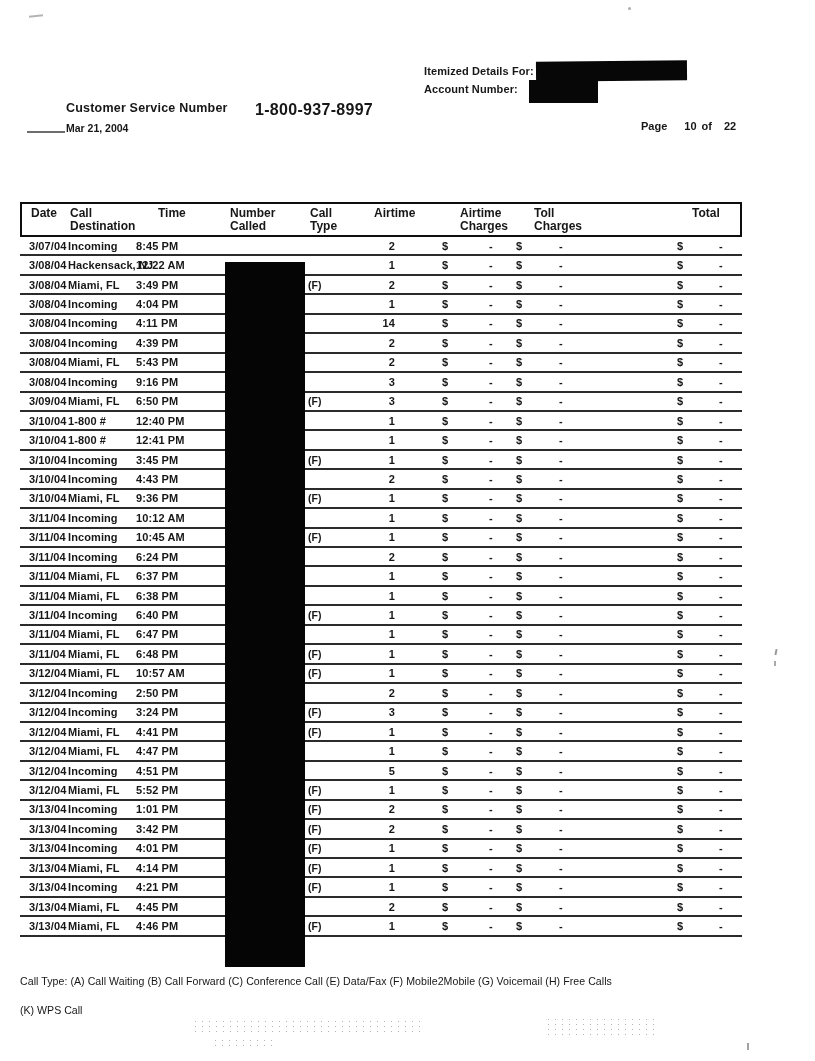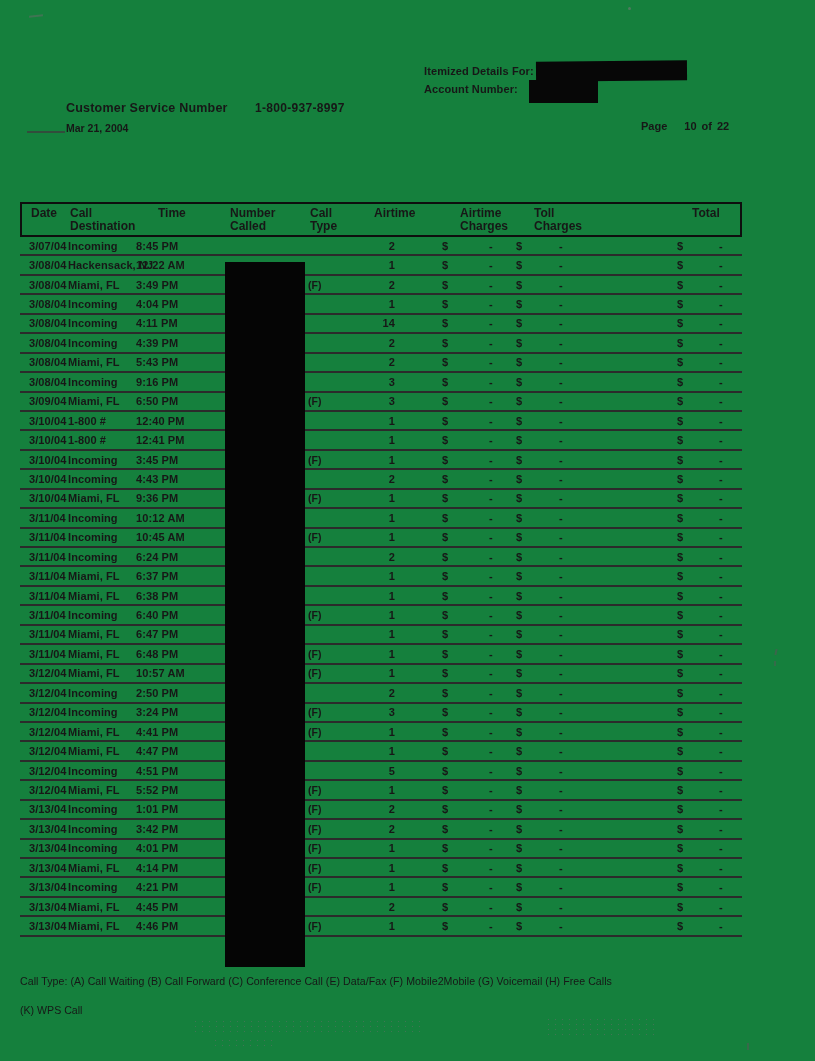--- a/index.html
+++ b/index.html
@@ -1,37 +1,37 @@
 <!DOCTYPE html>
 <html><head>
 <meta charset="utf-8">
 <style>
   html,body { margin:0; padding:0; background:#e8e8e8; }
   .page {
     position:relative; width:815px; height:1061px; margin:0 auto;
-    background:#15803d; color:#171717; overflow:hidden;
+    background:#ffffff; color:#171717; overflow:hidden;
     font-family:"Liberation Sans","DejaVu Sans",sans-serif;
   }
   .abs { position:absolute; }
   
   .lbl { font-size:11px; font-weight:600; letter-spacing:.1px; white-space:nowrap; }
   .itemized-label { left:424px; top:65px; }
   .account-label  { left:424px; top:83px; }
   .redact { background:#070707; }
   .redact-1 { left:536px; top:61px; width:151px; height:20px; transform:rotate(-.5deg); }
   .redact-2 { left:529px; top:80px; width:69px; height:23px; }
   .cs-label  { left:66px;  top:101px; font-size:12.5px; font-weight:bold; letter-spacing:.2px; white-space:nowrap; }
-  .cs-number { left:255px; top:101px; font-size:12px; font-weight:bold; letter-spacing:.3px; white-space:nowrap; }
+  .cs-number { left:255px; top:101px; font-size:16px; font-weight:bold; letter-spacing:.3px; white-space:nowrap; }
   .bill-date { left:66px;  top:122px; font-size:10.5px; font-weight:600; white-space:nowrap; }
   .date-underscore { left:27px; top:131px; width:38px; height:2px; background:#3c3c3c; opacity:.75; }
   .page-indicator { left:641px; top:120px; font-size:11px; font-weight:600; white-space:nowrap; }
   .page-indicator span { display:inline-block; }
   .pi-num  { margin-left:17px; }
   .pi-of   { margin-left:5px;text-align:center; }
-  .pi-total{ margin-left:5px; }
+  .pi-total{ margin-left:12px; }
   
   .table { left:20px; top:202px; width:722px; }
   .table-top { border:2px solid #0e0e0e; }
   .title-row {
     height:25px; margin-top:2px; border-top:1.5px solid #0e0e0e;
     border-bottom:3px solid #0e0e0e; display:flex; align-items:center;
     padding-left:9px; font-size:14.5px; font-weight:bold; font-style:italic;
     letter-spacing:.2px; white-space:nowrap;
   }
   .header-row { position:relative; height:31px; }

